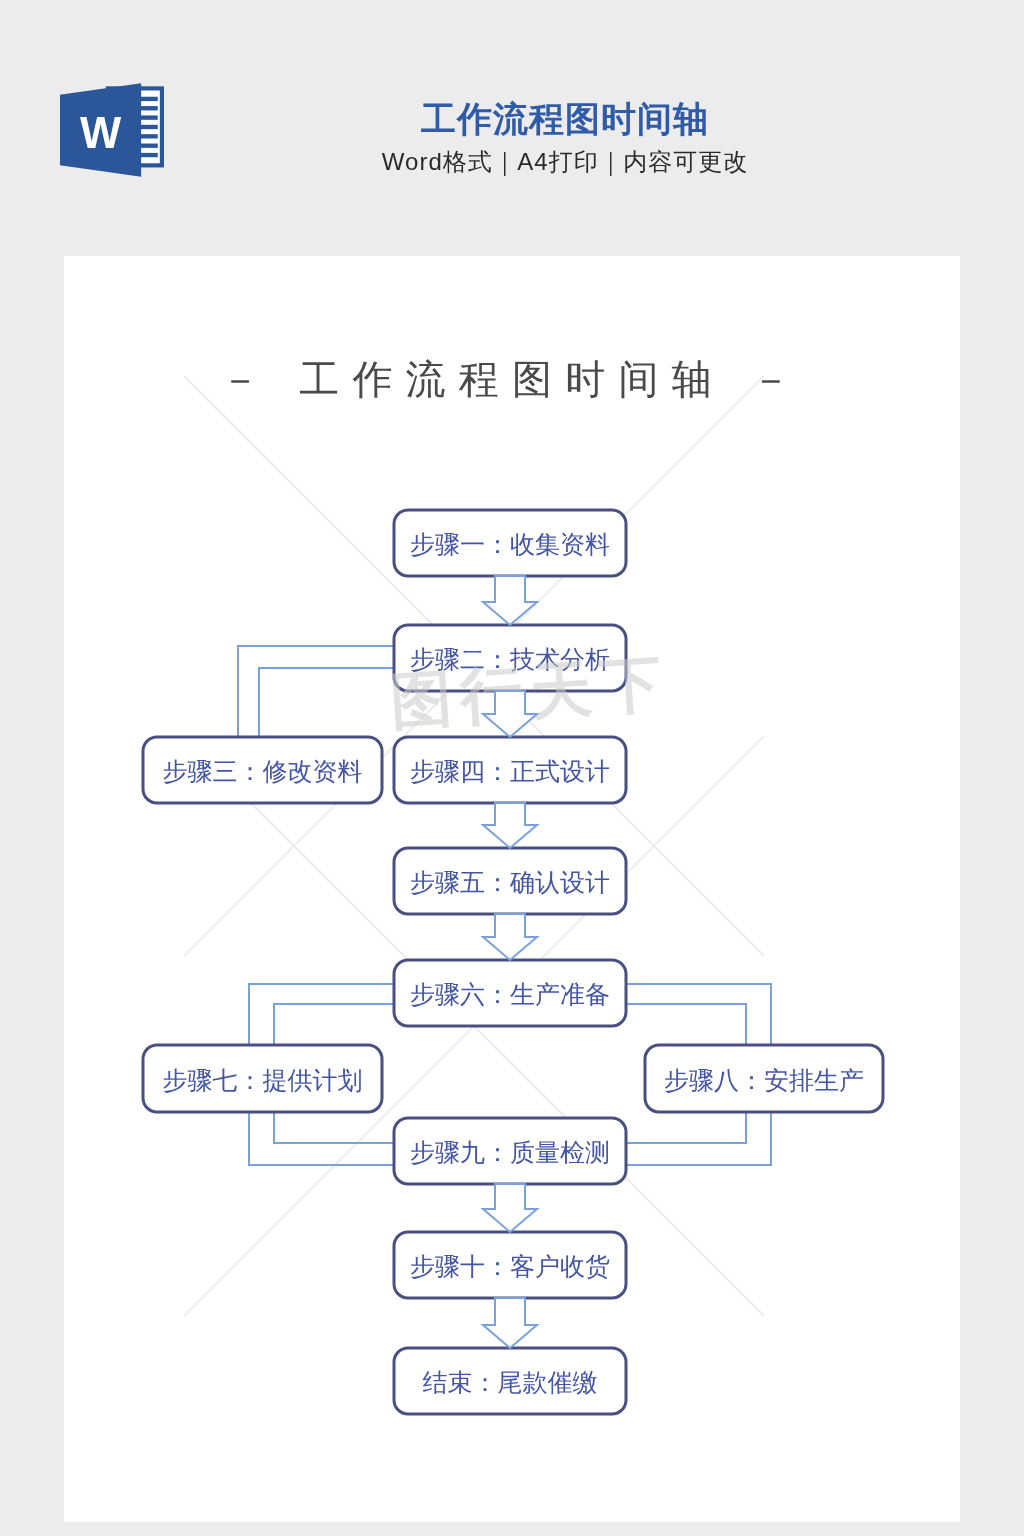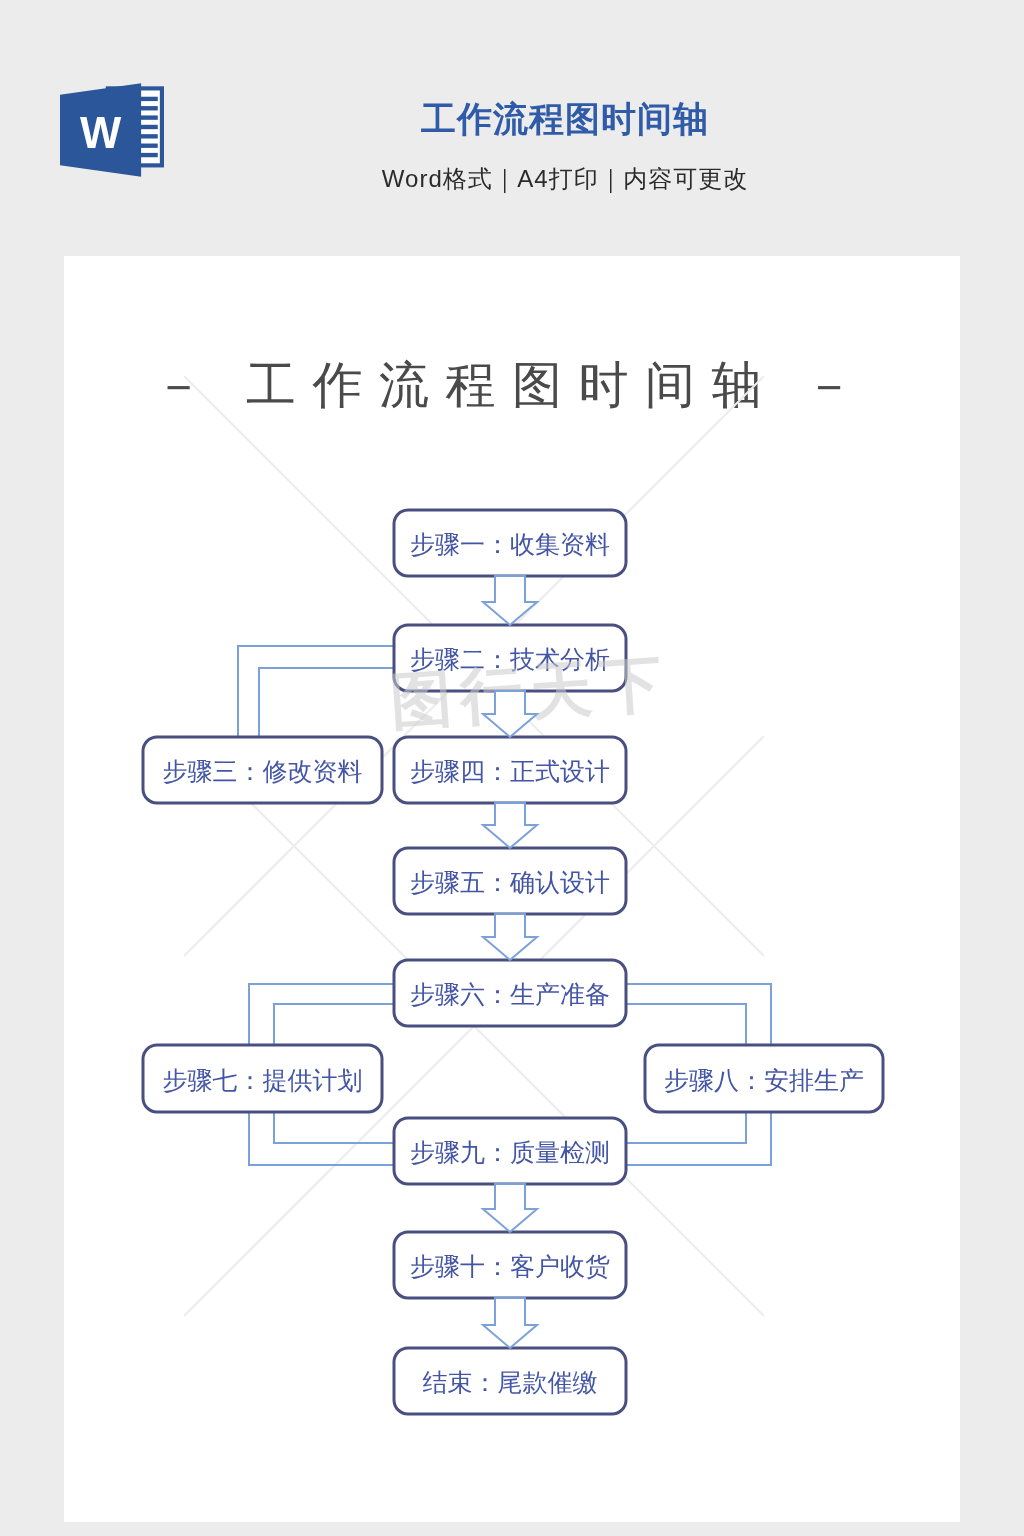--- a/index.html
+++ b/index.html
@@ -8,24 +8,24 @@
     background:#ececec;
     position:relative;
     overflow:hidden;
     font-family:"Liberation Sans","DejaVu Sans",sans-serif;
   }
   
   .header{position:absolute;left:0;top:0;width:1024px;height:256px;}
   .word-icon{position:absolute;left:60px;top:82px;width:104px;height:96px;}
   .header-text{position:absolute;left:565px;top:96px;transform:translateX(-50%);text-align:center;white-space:nowrap;}
   .header-title{font-size:35px;font-weight:bold;letter-spacing:1px;}
-  .header-subtitle{margin-top:20px;font-size:24px;letter-spacing:1px;}
+  .header-subtitle{margin-top:3px;font-size:24px;letter-spacing:1px;}
   
   .page{position:absolute;left:64px;top:256px;width:896px;height:1266px;background:#ffffff;}
-  .doc-title{position:absolute;left:0;top:96px;width:100%;text-align:center;font-size:50px;font-weight:500;letter-spacing:0.33em;white-space:nowrap;}
+  .doc-title{position:absolute;left:0;top:96px;width:100%;text-align:center;font-size:40px;font-weight:500;letter-spacing:0.33em;white-space:nowrap;}
   .doc-title .dash{margin:0 26px;font-weight:400;}
   .flow-svg{position:absolute;left:0;top:0;width:896px;height:1266px;}
   .flow-svg text{font-family:"Liberation Sans","DejaVu Sans",sans-serif;}
 </style>
 </head>
 <body style="background: rgb(236, 236, 236);">
 
 <div class="header">
   <svg class="word-icon" viewBox="0 0 100 92">
     <rect x="46" y="6" width="52" height="74" fill="#ffffff" stroke="#2b579a" stroke-width="4"></rect>

